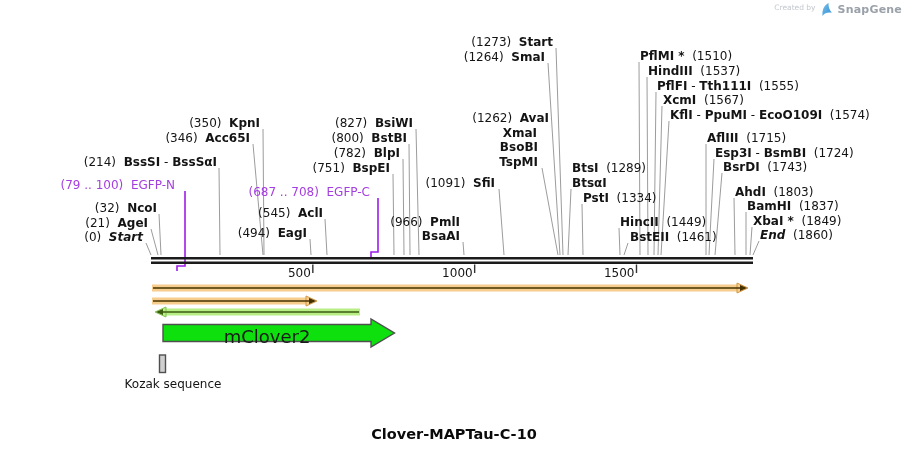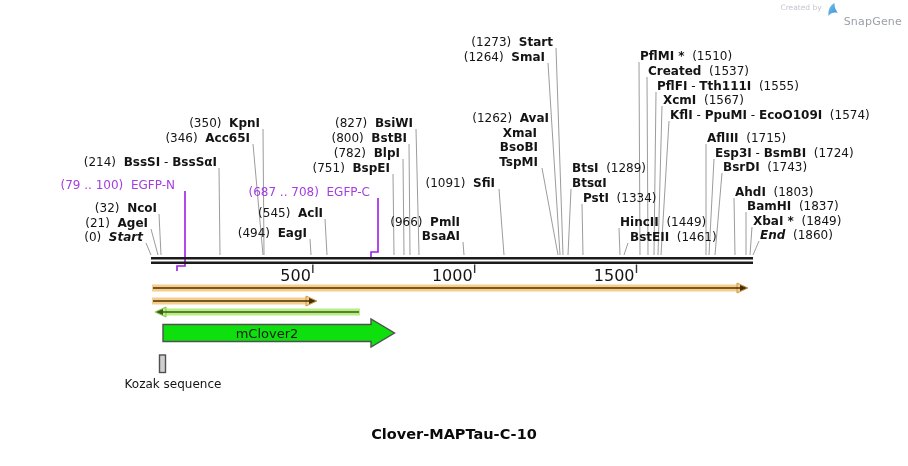--- a/index.html
+++ b/index.html
@@ -3,29 +3,29 @@
 <meta charset="utf-8">
 <style>
   html,body{margin:0;padding:0;background:#fff;}
   #stage{position:relative;width:908px;height:466px;background:#ffffff;overflow:hidden;
          font-family:"DejaVu Sans","Liberation Sans",sans-serif;}
   #map-svg{position:absolute;left:0;top:0;}
   .callout{position:absolute;white-space:nowrap;font-size:12px;line-height:13px;color:#141414;}
   .callout .b{font-weight:bold;}
   .callout .i{font-style:italic;}
   .purple{color:#a43ee0;}
-  .rulnum{position:absolute;font-size:16px;color:#141414;white-space:nowrap;}
-  .mclabel{position:absolute;font-size:13px;color:#1a1a1a;white-space:nowrap;transform:translateX(-50%);}
+  .rulnum{position:absolute;font-size:12px;color:#141414;white-space:nowrap;}
+  .mclabel{position:absolute;font-size:18px;color:#1a1a1a;white-space:nowrap;transform:translateX(-50%);}
   .kozlabel{position:absolute;font-size:12px;color:#141414;white-space:nowrap;transform:translateX(-50%);}
   #title-block{position:absolute;left:0;width:908px;text-align:center;}
   #map-title{font-size:14.5px;font-weight:bold;color:#0a0a0a;}
   #map-length{font-size:12px;color:#141414;margin-top:3px;}
   #watermark{position:absolute;top:3px;right:6px;display:flex;align-items:flex-start;gap:5px;}
   #wm-created{font-size:7.5px;color:#c3c7cd;}
-  #wm-brand{font-size:11px;color:#9aa1a9;font-weight:400;letter-spacing:.2px;margin-top:12px;}
+  #wm-brand{font-size:11px;color:#9aa1a9;font-weight:700;letter-spacing:.2px;}
 </style>
 </head>
 <body>
 
 <div id="stage">
   <svg id="map-svg" width="908" height="466">
       <line x1="556" y1="48" x2="563" y2="255" stroke="#9c9c9c" stroke-width="1"></line>
       <line x1="548" y1="63" x2="560" y2="255" stroke="#9c9c9c" stroke-width="1"></line>
       <line x1="263" y1="129" x2="264" y2="255" stroke="#9c9c9c" stroke-width="1"></line>
       <line x1="253" y1="144" x2="263" y2="255" stroke="#9c9c9c" stroke-width="1"></line>
@@ -108,21 +108,21 @@
       <div class="callout" style="top: 112px; right: 359px;"><span>(1262)&nbsp; </span><span class="b">AvaI</span></div>
       <div class="callout" style="top: 127px; right: 371px;"><span class="b">XmaI</span></div>
       <div class="callout" style="top: 141px; right: 370px;"><span class="b">BsoBI</span></div>
       <div class="callout" style="top: 156px; right: 370px;"><span class="b">TspMI</span></div>
       <div class="callout" style="top: 162px; left: 572px;"><span class="b">BtsI</span><span>&nbsp; (1289)</span></div>
       <div class="callout" style="top: 177px; left: 572px;"><span class="b">BtsαI</span></div>
       <div class="callout" style="top: 192px; left: 583px;"><span class="b">PstI</span><span>&nbsp; (1334)</span></div>
       <div class="callout" style="top: 216px; left: 620px;"><span class="b">HincII</span><span>&nbsp; (1449)</span></div>
       <div class="callout" style="top: 231px; left: 630px;"><span class="b">BstEII</span><span>&nbsp; (1461)</span></div>
       <div class="callout" style="top: 50px; left: 640px;"><span class="b">PflMI *</span><span>&nbsp; (1510)</span></div>
-      <div class="callout" style="top: 65px; left: 648px;"><span class="b">Created</span><span>&nbsp; (1537)</span></div>
+      <div class="callout" style="top: 65px; left: 648px;"><span class="b">HindIII</span><span>&nbsp; (1537)</span></div>
       <div class="callout" style="top: 80px; left: 657px;"><span class="b">PflFI</span><span>&nbsp;-&nbsp;</span><span class="b">Tth111I</span><span>&nbsp; (1555)</span></div>
       <div class="callout" style="top: 94px; left: 663px;"><span class="b">XcmI</span><span>&nbsp; (1567)</span></div>
       <div class="callout" style="top: 109px; left: 670px;"><span class="b">KflI</span><span>&nbsp;-&nbsp;</span><span class="b">PpuMI</span><span>&nbsp;-&nbsp;</span><span class="b">EcoO109I</span><span>&nbsp; (1574)</span></div>
       <div class="callout" style="top: 132px; left: 707px;"><span class="b">AflIII</span><span>&nbsp; (1715)</span></div>
       <div class="callout" style="top: 147px; left: 715px;"><span class="b">Esp3I</span><span>&nbsp;-&nbsp;</span><span class="b">BsmBI</span><span>&nbsp; (1724)</span></div>
       <div class="callout" style="top: 161px; left: 723px;"><span class="b">BsrDI</span><span>&nbsp; (1743)</span></div>
       <div class="callout" style="top: 186px; left: 735px;"><span class="b">AhdI</span><span>&nbsp; (1803)</span></div>
       <div class="callout" style="top: 200px; left: 747px;"><span class="b">BamHI</span><span>&nbsp; (1837)</span></div>
       <div class="callout" style="top: 215px; left: 753px;"><span class="b">XbaI *</span><span>&nbsp; (1849)</span></div>
       <div class="callout" style="top: 229px; left: 760px;"><span class="b i">End</span><span>&nbsp; (1860)</span></div>

